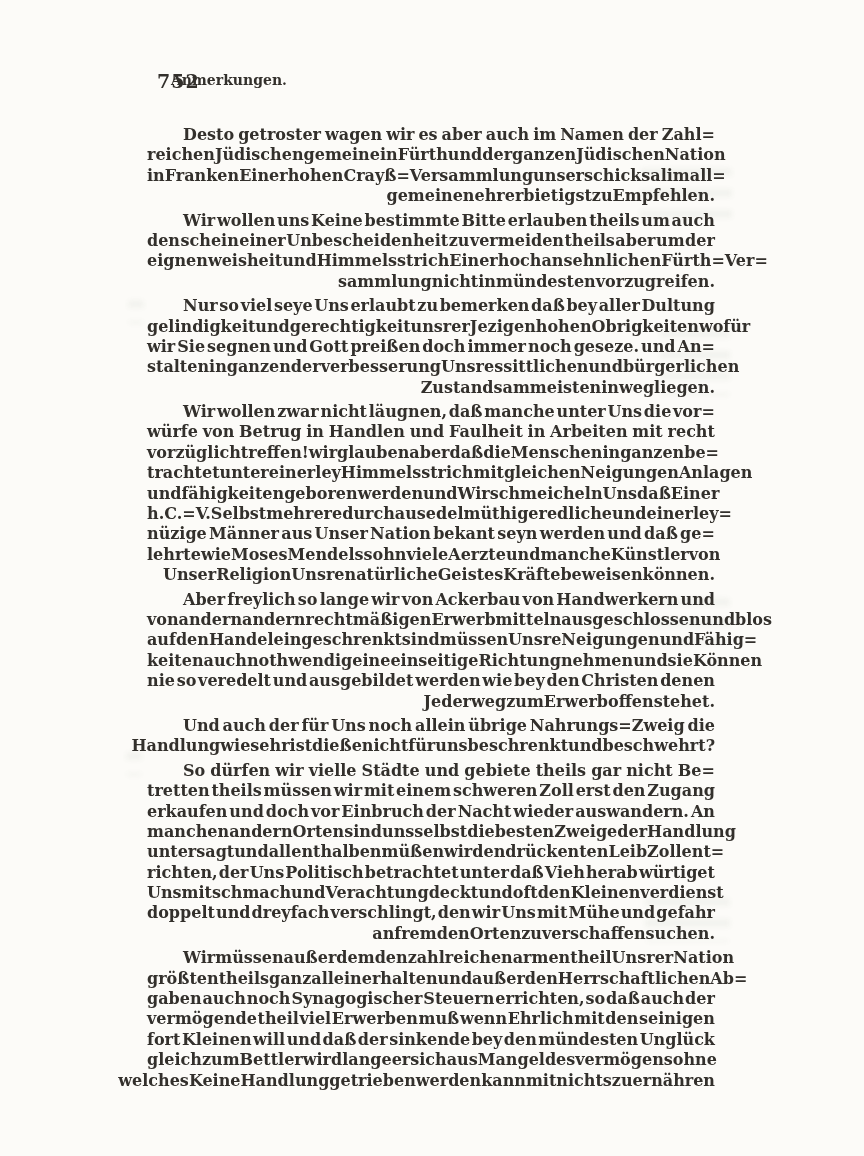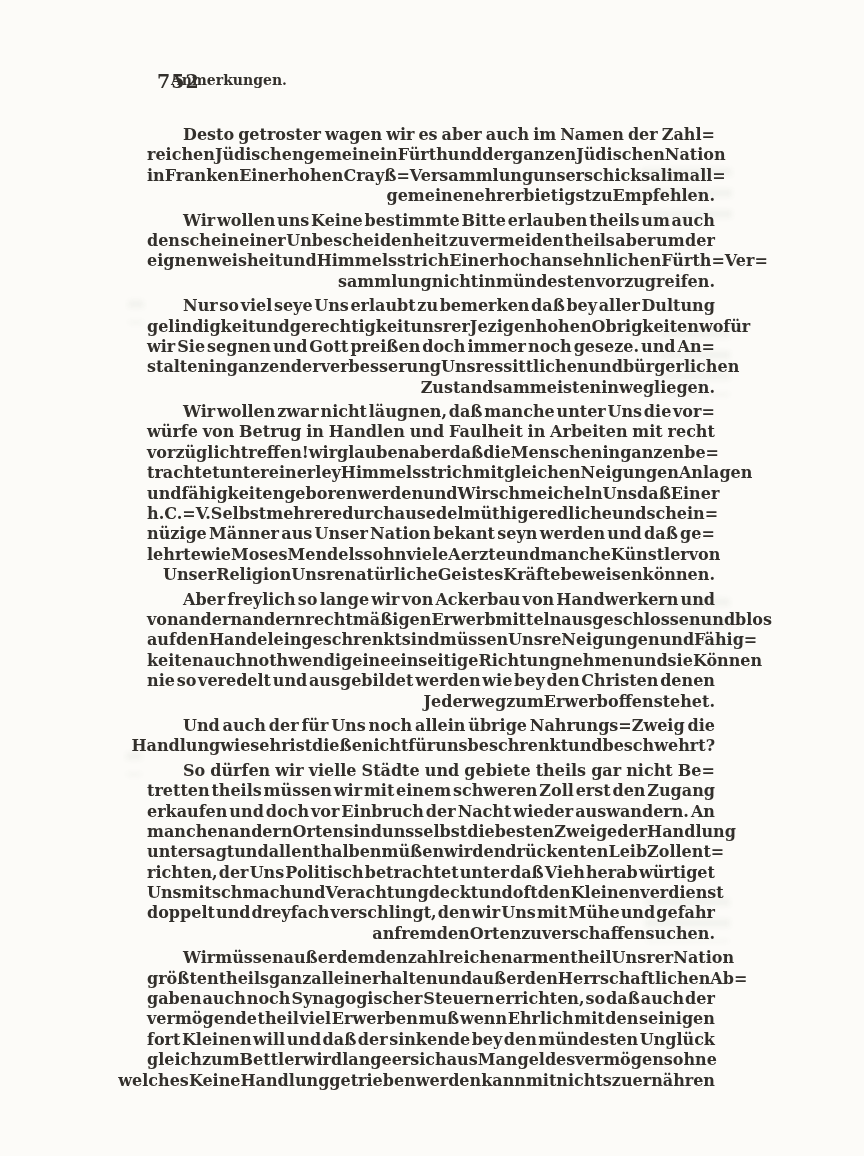--- a/index.html
+++ b/index.html
@@ -315,21 +315,21 @@
           </div>
           <div class="line">
             <span>h.</span>
             <span>C.=V.</span>
             <span>Selbst</span>
             <span>mehrere</span>
             <span>durchaus</span>
             <span>edelmüthige</span>
             <span>redliche</span>
             <span>und</span>
-            <span>schein=</span>
+            <span>einerley=</span>
           </div>
           <div class="line">
             <span>nüzige</span>
             <span>Männer</span>
             <span>aus</span>
             <span>Unser</span>
             <span>Nation</span>
             <span>bekant</span>
             <span>seyn</span>
             <span>werden</span>

